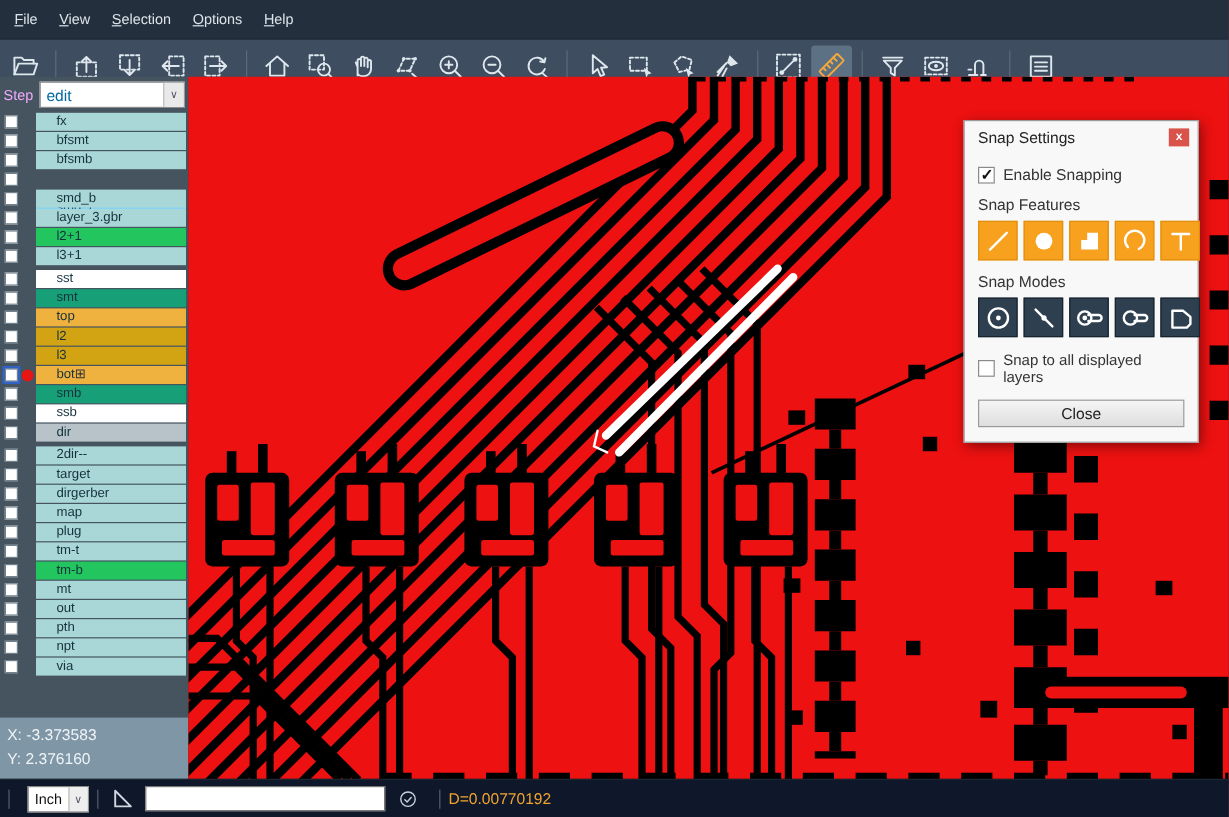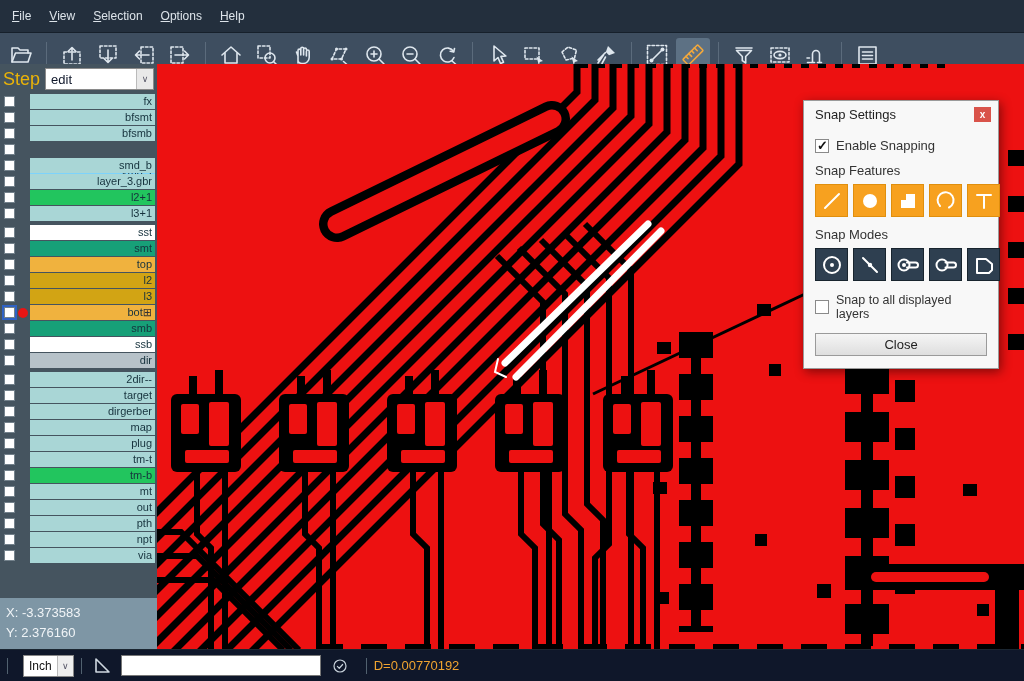--- a/index.html
+++ b/index.html
@@ -18,36 +18,36 @@
   .tb-btn.active{background:#5d7184;color:#f2a83c}
   .tb-sep{width:1px;height:26px;background:#5b6b7c;margin:0 6px;flex:none}
   .tbsvg{width:24px;height:24px;display:block}
   .tbsvg *{stroke:currentColor;fill:none;stroke-width:1.6;stroke-linecap:round;stroke-linejoin:round}
   .tbsvg .f{fill:currentColor;stroke:none}
   .tbsvg .dash{stroke-dasharray:2.5 2}
   
   .main{position:absolute;top:64px;bottom:31px;left:0;right:0;display:flex}
   .sidebar{width:157px;background:#45545f;position:relative;flex:none;overflow:hidden}
   .step-row{height:30px;display:flex;align-items:center;padding:0 3px;gap:5px}
-  .step-label{color:#eab308;font-size:18px}
+  .step-label{color:#f0abfc;font-size:12px}
   .step-select{flex:1;height:22px;background:#fff;border:1px solid #8a8a8a;display:flex;
-               align-items:center;font-size:13px;color:#0f172a;padding-left:5px;
+               align-items:center;font-size:13px;color:#0369a1;padding-left:5px;
                justify-content:space-between;box-sizing:border-box}
   .step-chev{width:16px;height:20px;background:#e9e9e9;border-left:1px solid #bbb;
              display:flex;align-items:center;justify-content:center;color:#556;font-size:9px}
   .step-chev::after{content:"\2228"}
   .layer-group{margin-bottom:4px}
   .layer-row{height:15px;margin-bottom:1px;display:flex;align-items:center}
   .cb{width:11px;height:11px;background:#fff;border:1px solid #74828c;margin-left:4px;
       flex:none;box-sizing:border-box}
   .layer-row.active .cb{outline:2px solid #2f62c4}
   .gut{width:15px;flex:none;display:flex;justify-content:center;align-items:center}
   .red-dot{width:10px;height:10px;border-radius:50%;background:#e81515}
-  .lab{flex:1;height:15px;font-size:11px;line-height:15px;color:#16323d;padding:0 3px;
-       margin-right:2px;display:flex;justify-content:flex-end;white-space:nowrap;overflow:hidden}
+  .lab{flex:1;height:15px;font-size:11px;line-height:15px;color:#16323d;padding:0 17px;
+       margin-right:2px;display:flex;justify-content:flex-start;white-space:nowrap;overflow:hidden}
   .grid-glyph{font-size:11px;color:#333;line-height:15px}
   .coords{position:absolute;left:0;right:0;bottom:0;height:47px;background:#7e96a5;
           color:#f0f4f7;font-size:13px;padding:5px 0 0 6px;line-height:20px}
   .canvas{flex:1;position:relative;background:#ed1111;overflow:hidden}
   .canvas svg{position:absolute;left:0;top:0;width:100%;height:100%}
   
   .statusbar{position:absolute;left:0;right:0;bottom:0;height:31px;background:#0f172a;
              border-top:1px solid #1b2631;display:flex;align-items:center}
   .sb-sep{width:1px;height:16px;background:#51616f;margin:0 7px;flex:none}
   .unit-select{height:22px;background:#fff;border:1px solid #888;display:flex;align-items:center;

